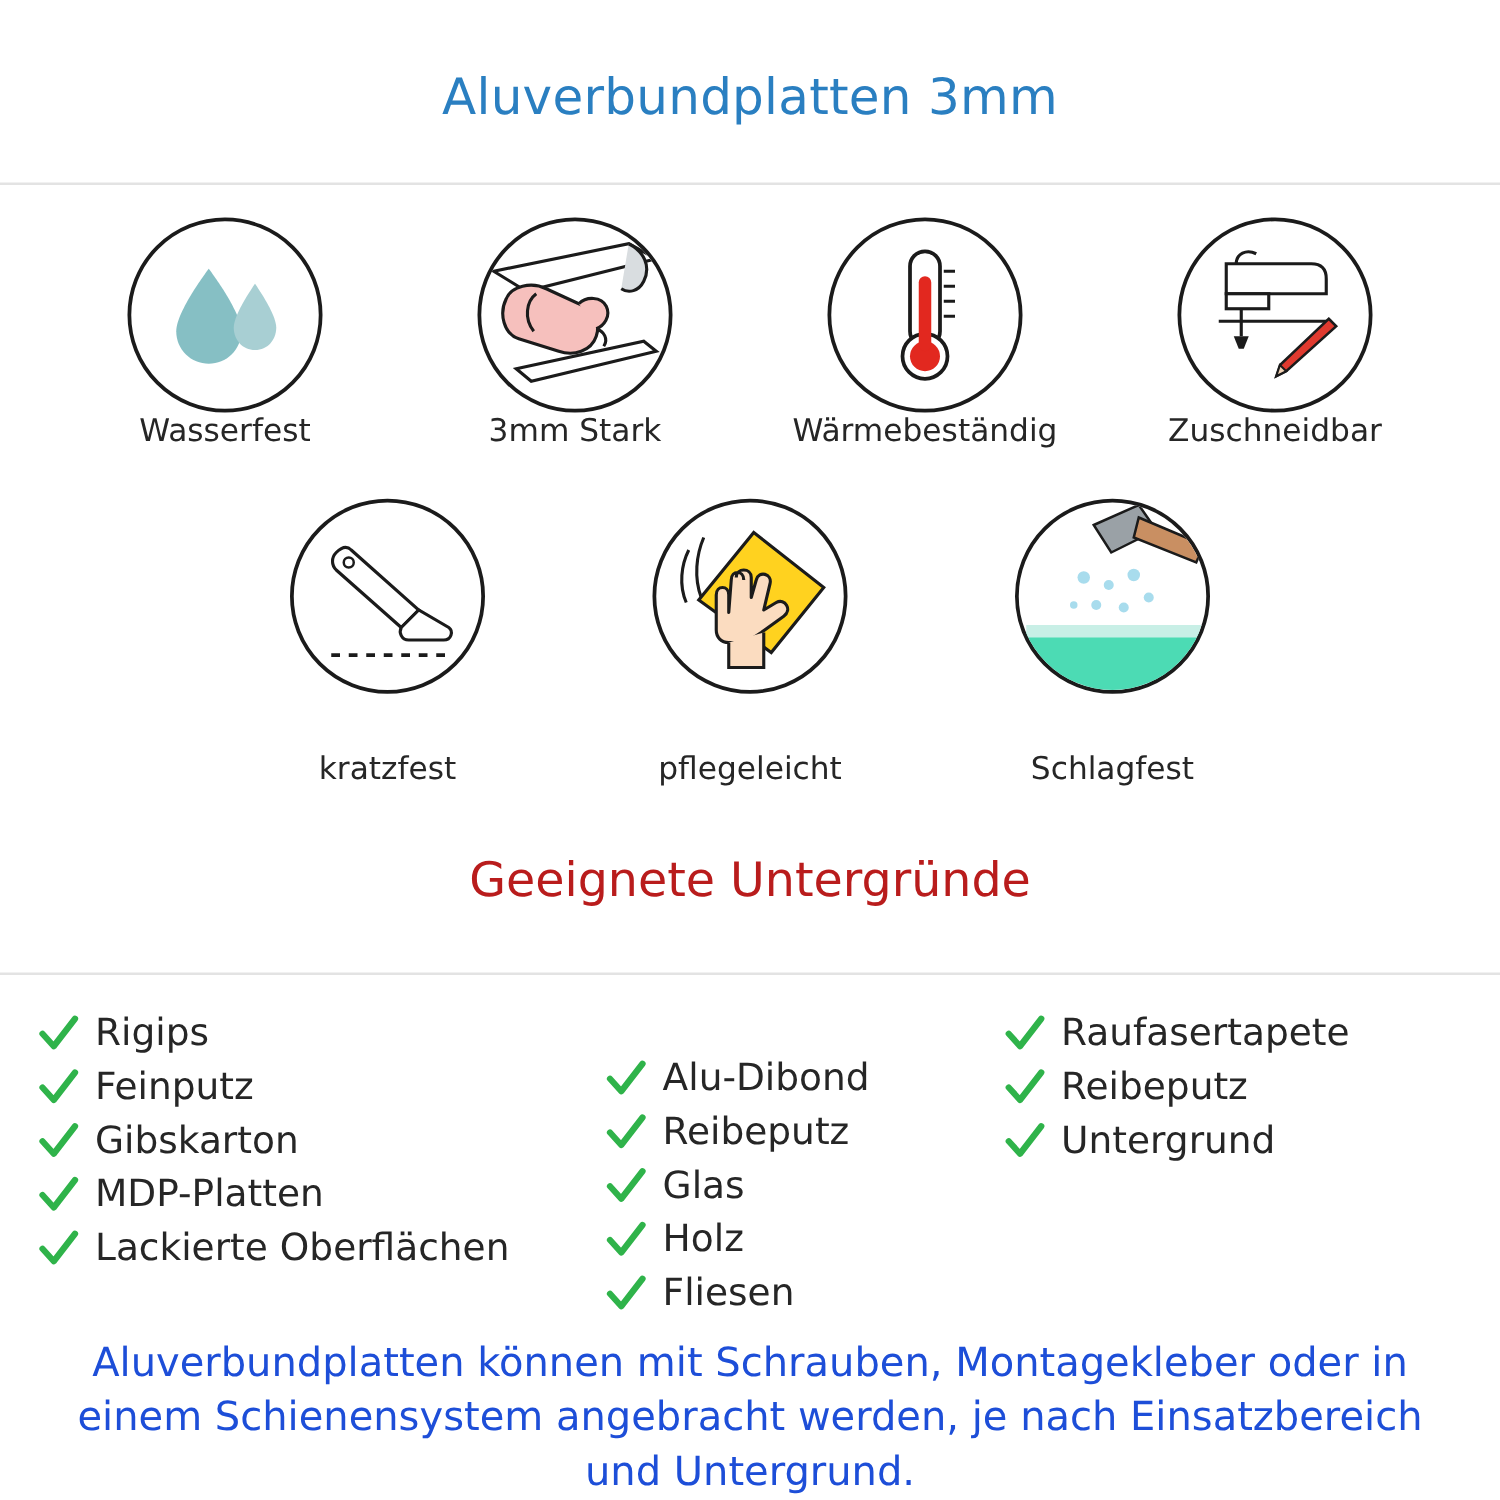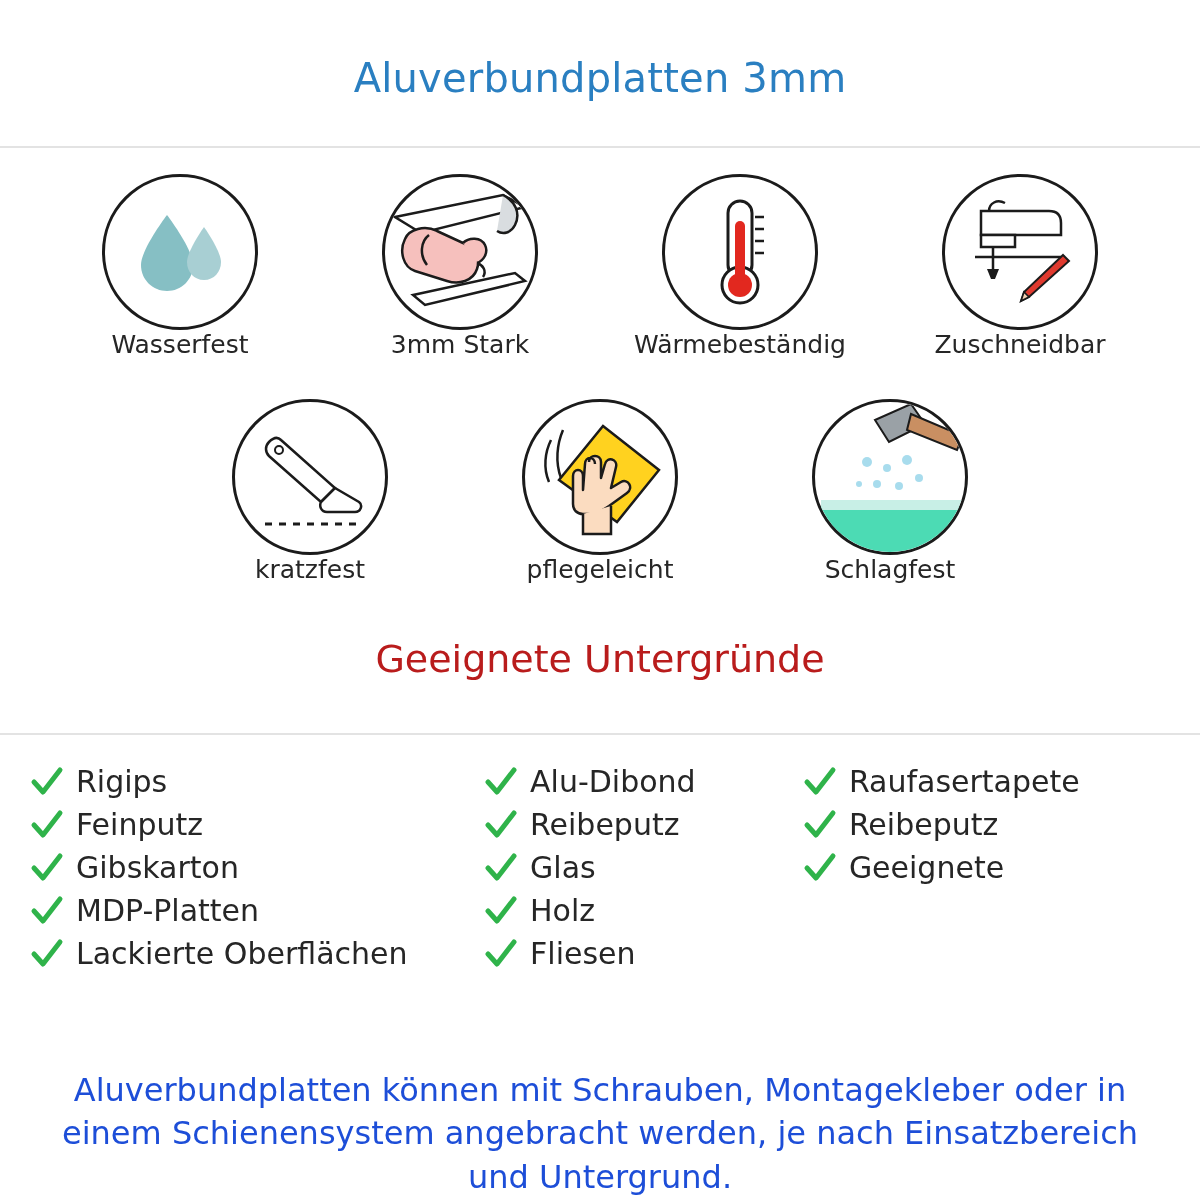--- a/index.html
+++ b/index.html
@@ -47,21 +47,21 @@
   
   .features {
     padding-top: 26px;
   }
   .feature-row {
     display: flex;
     justify-content: center;
     align-items: flex-start;
   }
   .feature-row.row1 > .feature { width: 280px; }
-  .feature-row.row2 > .feature { width: 290px; }
+  .feature-row.row2 > .feature { width: 290px; gap: 45px; }
   .feature {
     display: flex;
     flex-direction: column;
     align-items: center;
   }
   .circle {
     width: 156px;
     height: 156px;
     border: 3px solid #1b1b1b;
     border-radius: 50%;
@@ -85,21 +85,21 @@
   .checklist {
     display: flex;
     padding: 26px 30px 0 30px;
     box-sizing: border-box;
   }
   .check-col {
     display: flex;
     flex-direction: column;
   }
   .check-col.c1 { width: 470px; }
-  .check-col.c2 { width: 330px; }
+  .check-col.c2 { width: 330px; margin-top: 36px; }
   .check-col.c3 { width: 380px; }
   .check-item {
     display: flex;
     align-items: center;
     height: 43px;
   }
   .check-mark {
     width: 34px;
     height: 34px;
     flex: 0 0 34px;
@@ -358,21 +358,21 @@
             </svg>
           </span>
         <span class="check-text">Reibeputz</span>
       </div>
       <div class="check-item">
         <span class="check-mark">
             <svg width="34" height="34" viewBox="0 0 34 34">
               <path d="M4 17 L13 27 L30 5" fill="none" stroke="#2fb34a" stroke-width="5" stroke-linecap="round" stroke-linejoin="round"></path>
             </svg>
           </span>
-        <span class="check-text">Geeignete</span>
+        <span class="check-text">Untergrund</span>
       </div>
     </div>
 
   </div>
 
   <div class="footnote">Aluverbundplatten können mit Schrauben, Montagekleber oder in einem Schienensystem angebracht werden, je nach Einsatzbereich und Untergrund.</div>
 
 </div>
 
 </body></html>

